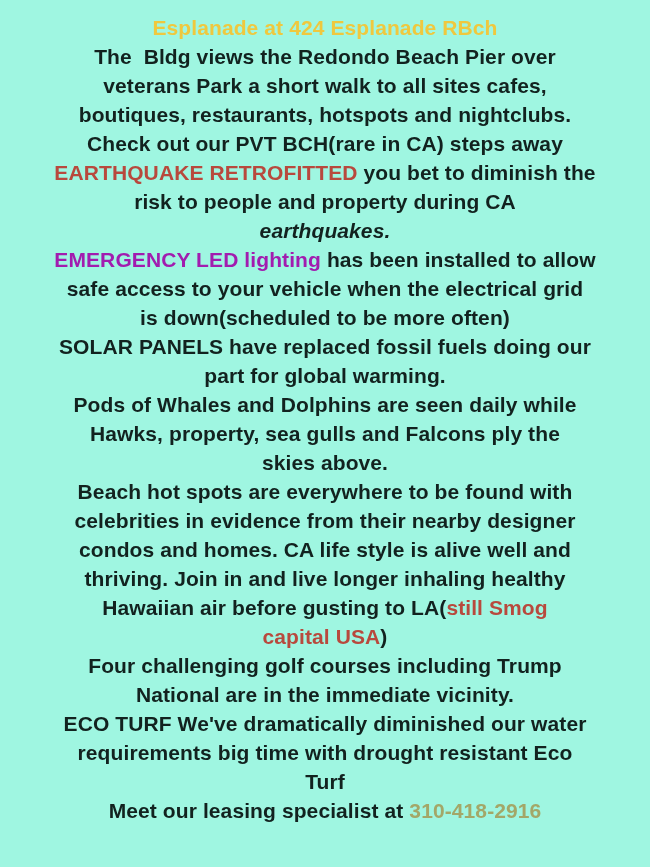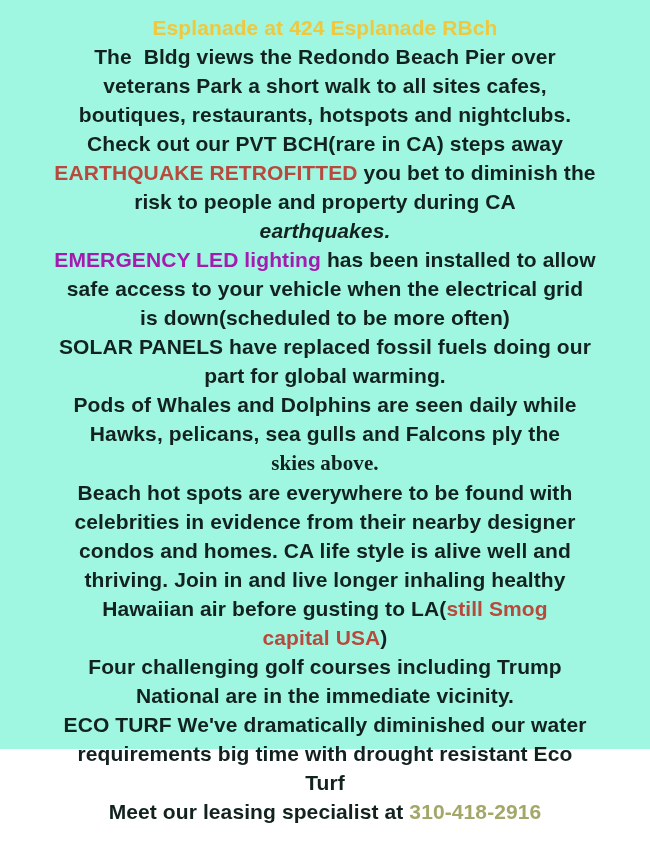--- a/index.html
+++ b/index.html
@@ -7,21 +7,21 @@
     padding: 0;
   }
   body {
     width: 650px;
     height: 867px;
     overflow: hidden;
     font-family: "Liberation Sans", sans-serif;
   }
   .flyer {
     width: 650px;
-    height: 749px;
+    height: 867px;
     box-sizing: border-box;
     padding: 13px 28px 0 28px;
   }
   .lines {
     width: 100%;
     text-align: center;
   }
   .line {
     font-size: 21px;
     font-weight: 700;
@@ -45,22 +45,22 @@
       <div class="line"><span class="seg" style="color: rgb(18, 34, 31);">Check out our PVT BCH(rare in CA) steps away</span></div>
       <div class="line"><span class="seg" style="color: rgb(184, 73, 61);">EARTHQUAKE RETROFITTED</span><span class="seg" style="color: rgb(18, 34, 31);"> you bet to diminish the</span></div>
       <div class="line"><span class="seg" style="color: rgb(18, 34, 31);">risk to people and property during CA</span></div>
       <div class="line"><span class="seg" style="color: rgb(18, 34, 31); font-style: italic;">earthquakes.</span></div>
       <div class="line"><span class="seg" style="color: #a21caf;">EMERGENCY LED lighting</span><span class="seg" style="color: rgb(18, 34, 31);"> has been installed to allow</span></div>
       <div class="line"><span class="seg" style="color: rgb(18, 34, 31);">safe access to your vehicle when the electrical grid</span></div>
       <div class="line"><span class="seg" style="color: rgb(18, 34, 31);">is down(scheduled to be more often)</span></div>
       <div class="line"><span class="seg" style="color: rgb(18, 34, 31);">SOLAR PANELS have replaced fossil fuels doing our</span></div>
       <div class="line"><span class="seg" style="color: rgb(18, 34, 31);">part for global warming.</span></div>
       <div class="line"><span class="seg" style="color: rgb(18, 34, 31);">Pods of Whales and Dolphins are seen daily while</span></div>
-      <div class="line"><span class="seg" style="color: rgb(18, 34, 31);">Hawks, pelicans, sea gulls and Falcons ply the</span></div>
-      <div class="line"><span class="seg" style="color: rgb(18, 34, 31); font-family: Liberation Serif, serif;">skies above.</span></div>
+      <div class="line"><span class="seg" style="color: rgb(18, 34, 31);">Hawks, property, sea gulls and Falcons ply the</span></div>
+      <div class="line"><span class="seg" style="color: rgb(18, 34, 31);">skies above.</span></div>
       <div class="line"><span class="seg" style="color: rgb(18, 34, 31);">Beach hot spots are everywhere to be found with</span></div>
       <div class="line"><span class="seg" style="color: rgb(18, 34, 31);">celebrities in evidence from their nearby designer</span></div>
       <div class="line"><span class="seg" style="color: rgb(18, 34, 31);">condos and homes. CA life style is alive well and</span></div>
       <div class="line"><span class="seg" style="color: rgb(18, 34, 31);">thriving. Join in and live longer inhaling healthy</span></div>
       <div class="line"><span class="seg" style="color: rgb(18, 34, 31);">Hawaiian air before gusting to LA(</span><span class="seg" style="color: rgb(184, 73, 61);">still Smog</span></div>
       <div class="line"><span class="seg" style="color: rgb(184, 73, 61);">capital USA</span><span class="seg" style="color: rgb(18, 34, 31);">)</span></div>
       <div class="line"><span class="seg" style="color: rgb(18, 34, 31);">Four challenging golf courses including Trump</span></div>
       <div class="line"><span class="seg" style="color: rgb(18, 34, 31);">National are in the immediate vicinity.</span></div>
       <div class="line"><span class="seg" style="color: rgb(18, 34, 31);">ECO TURF We've dramatically diminished our water</span></div>
       <div class="line"><span class="seg" style="color: rgb(18, 34, 31);">requirements big time with drought resistant Eco</span></div>

